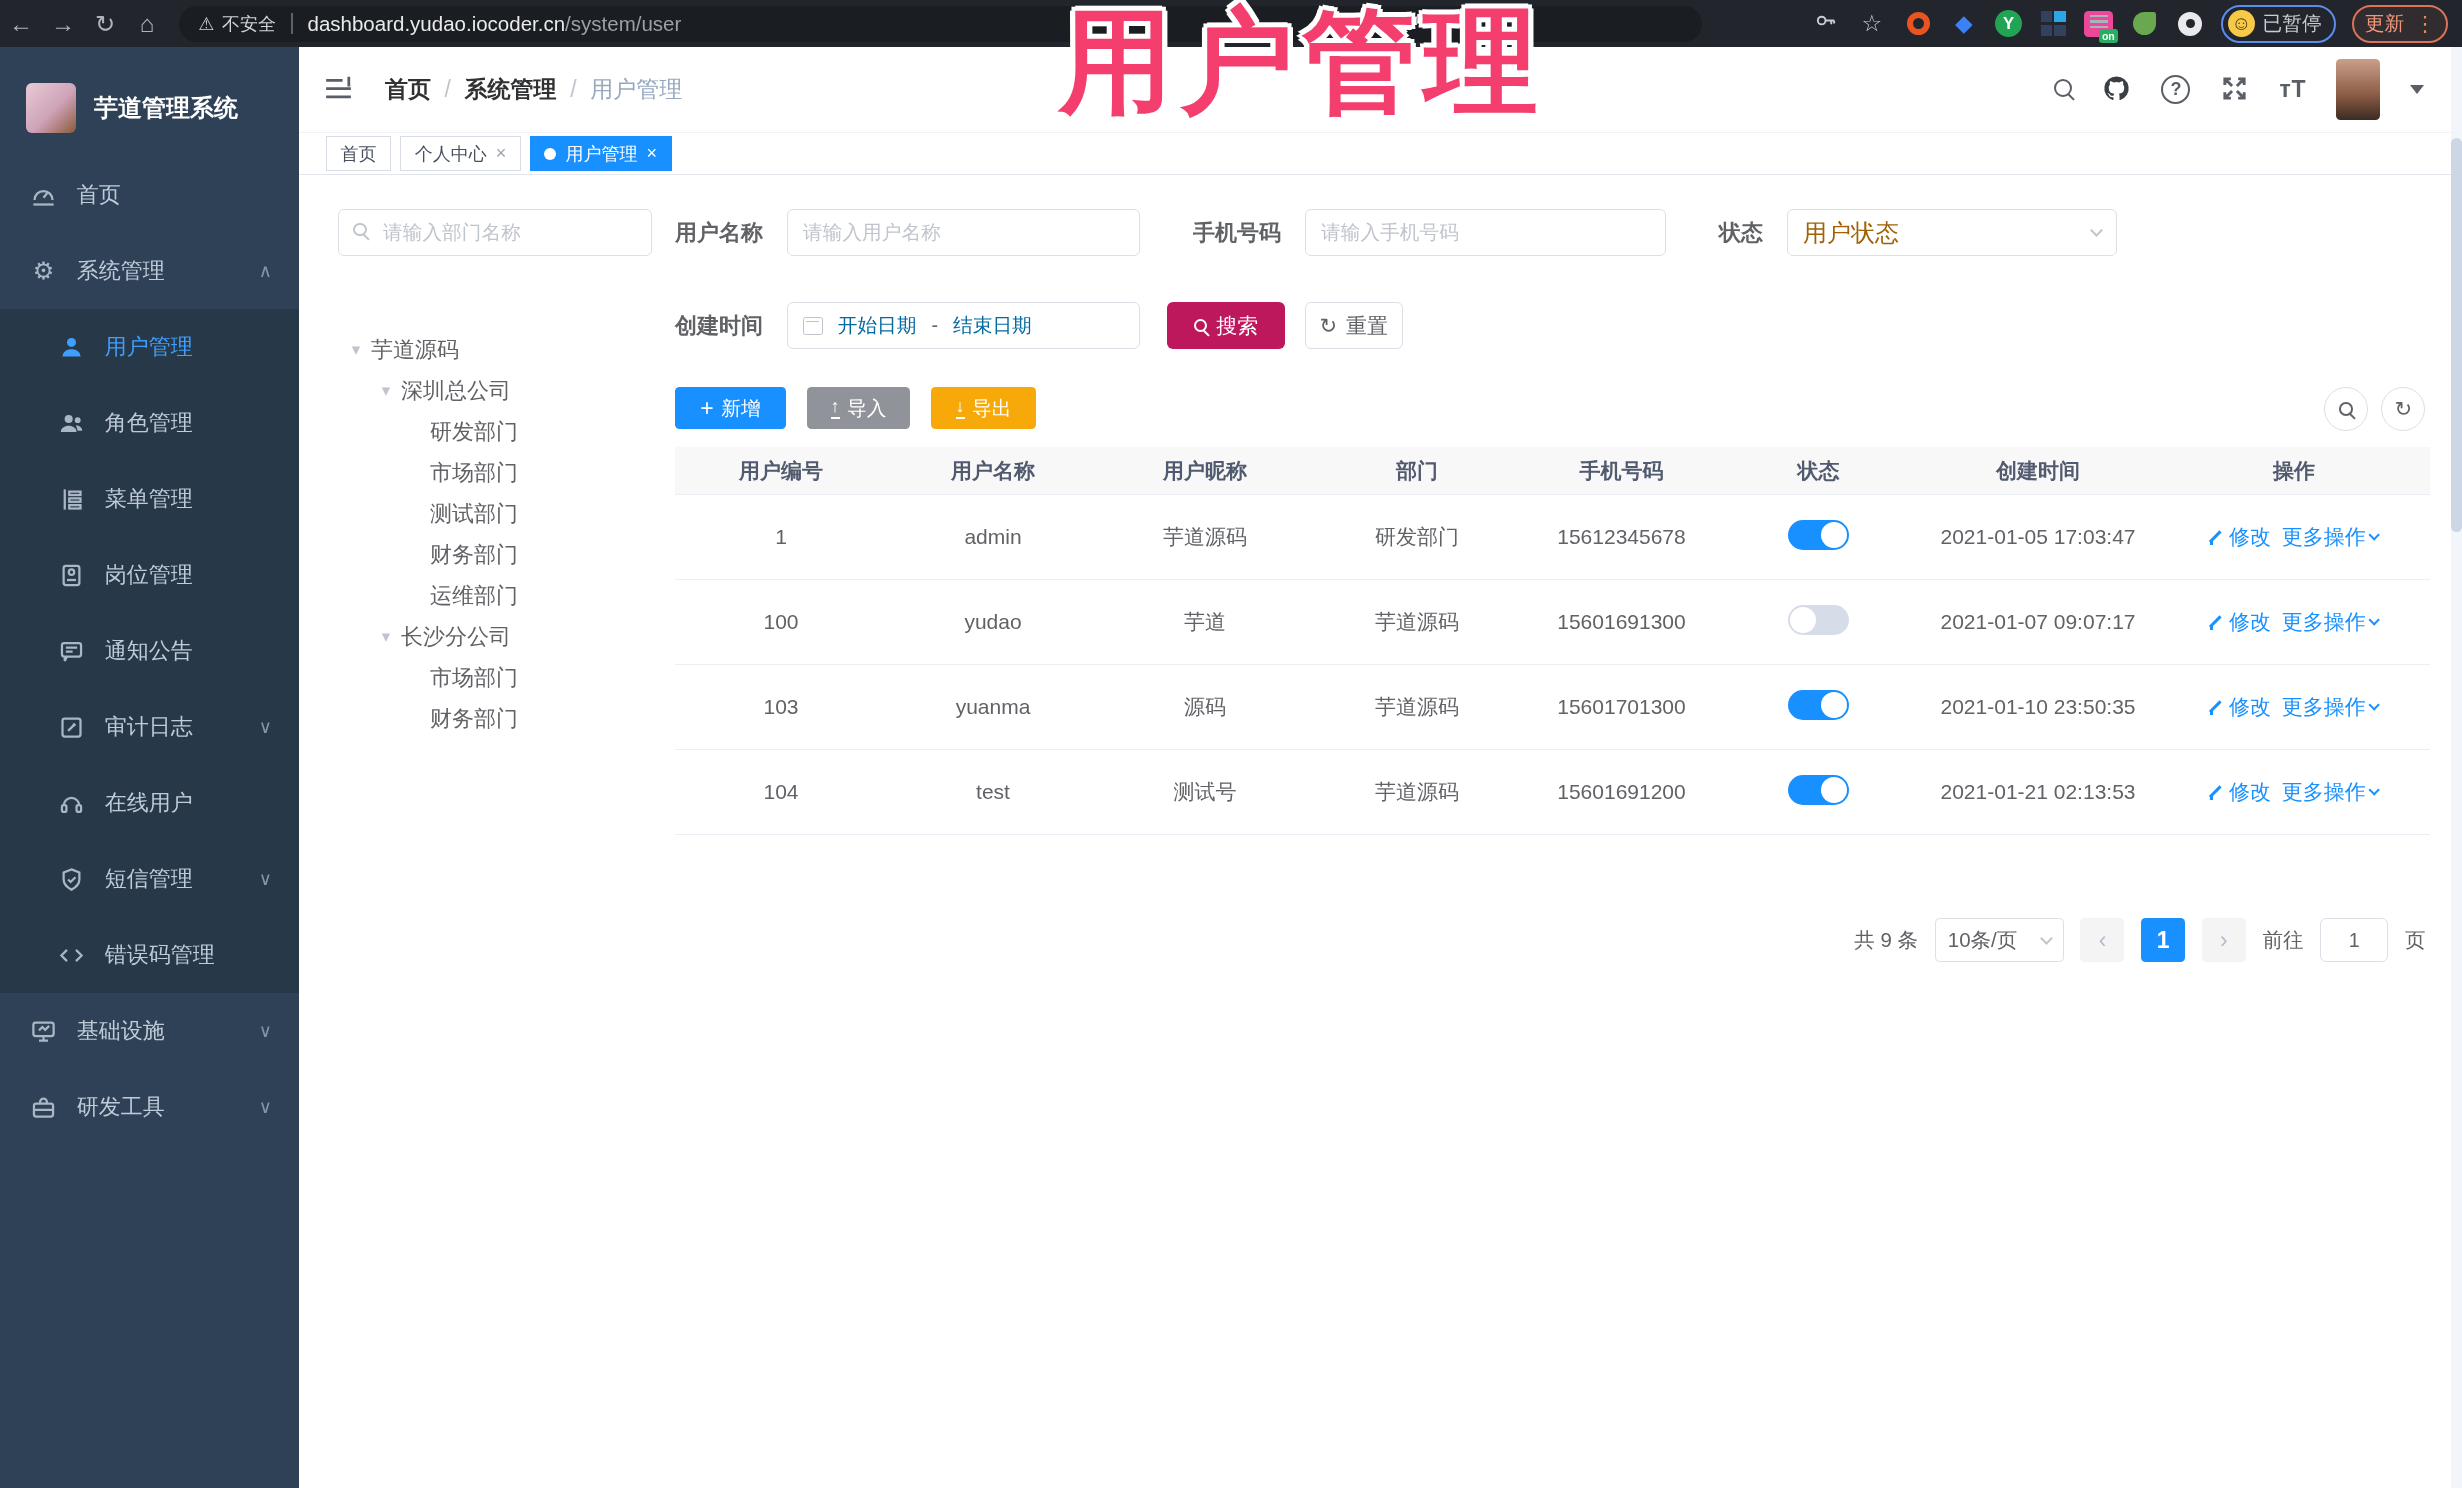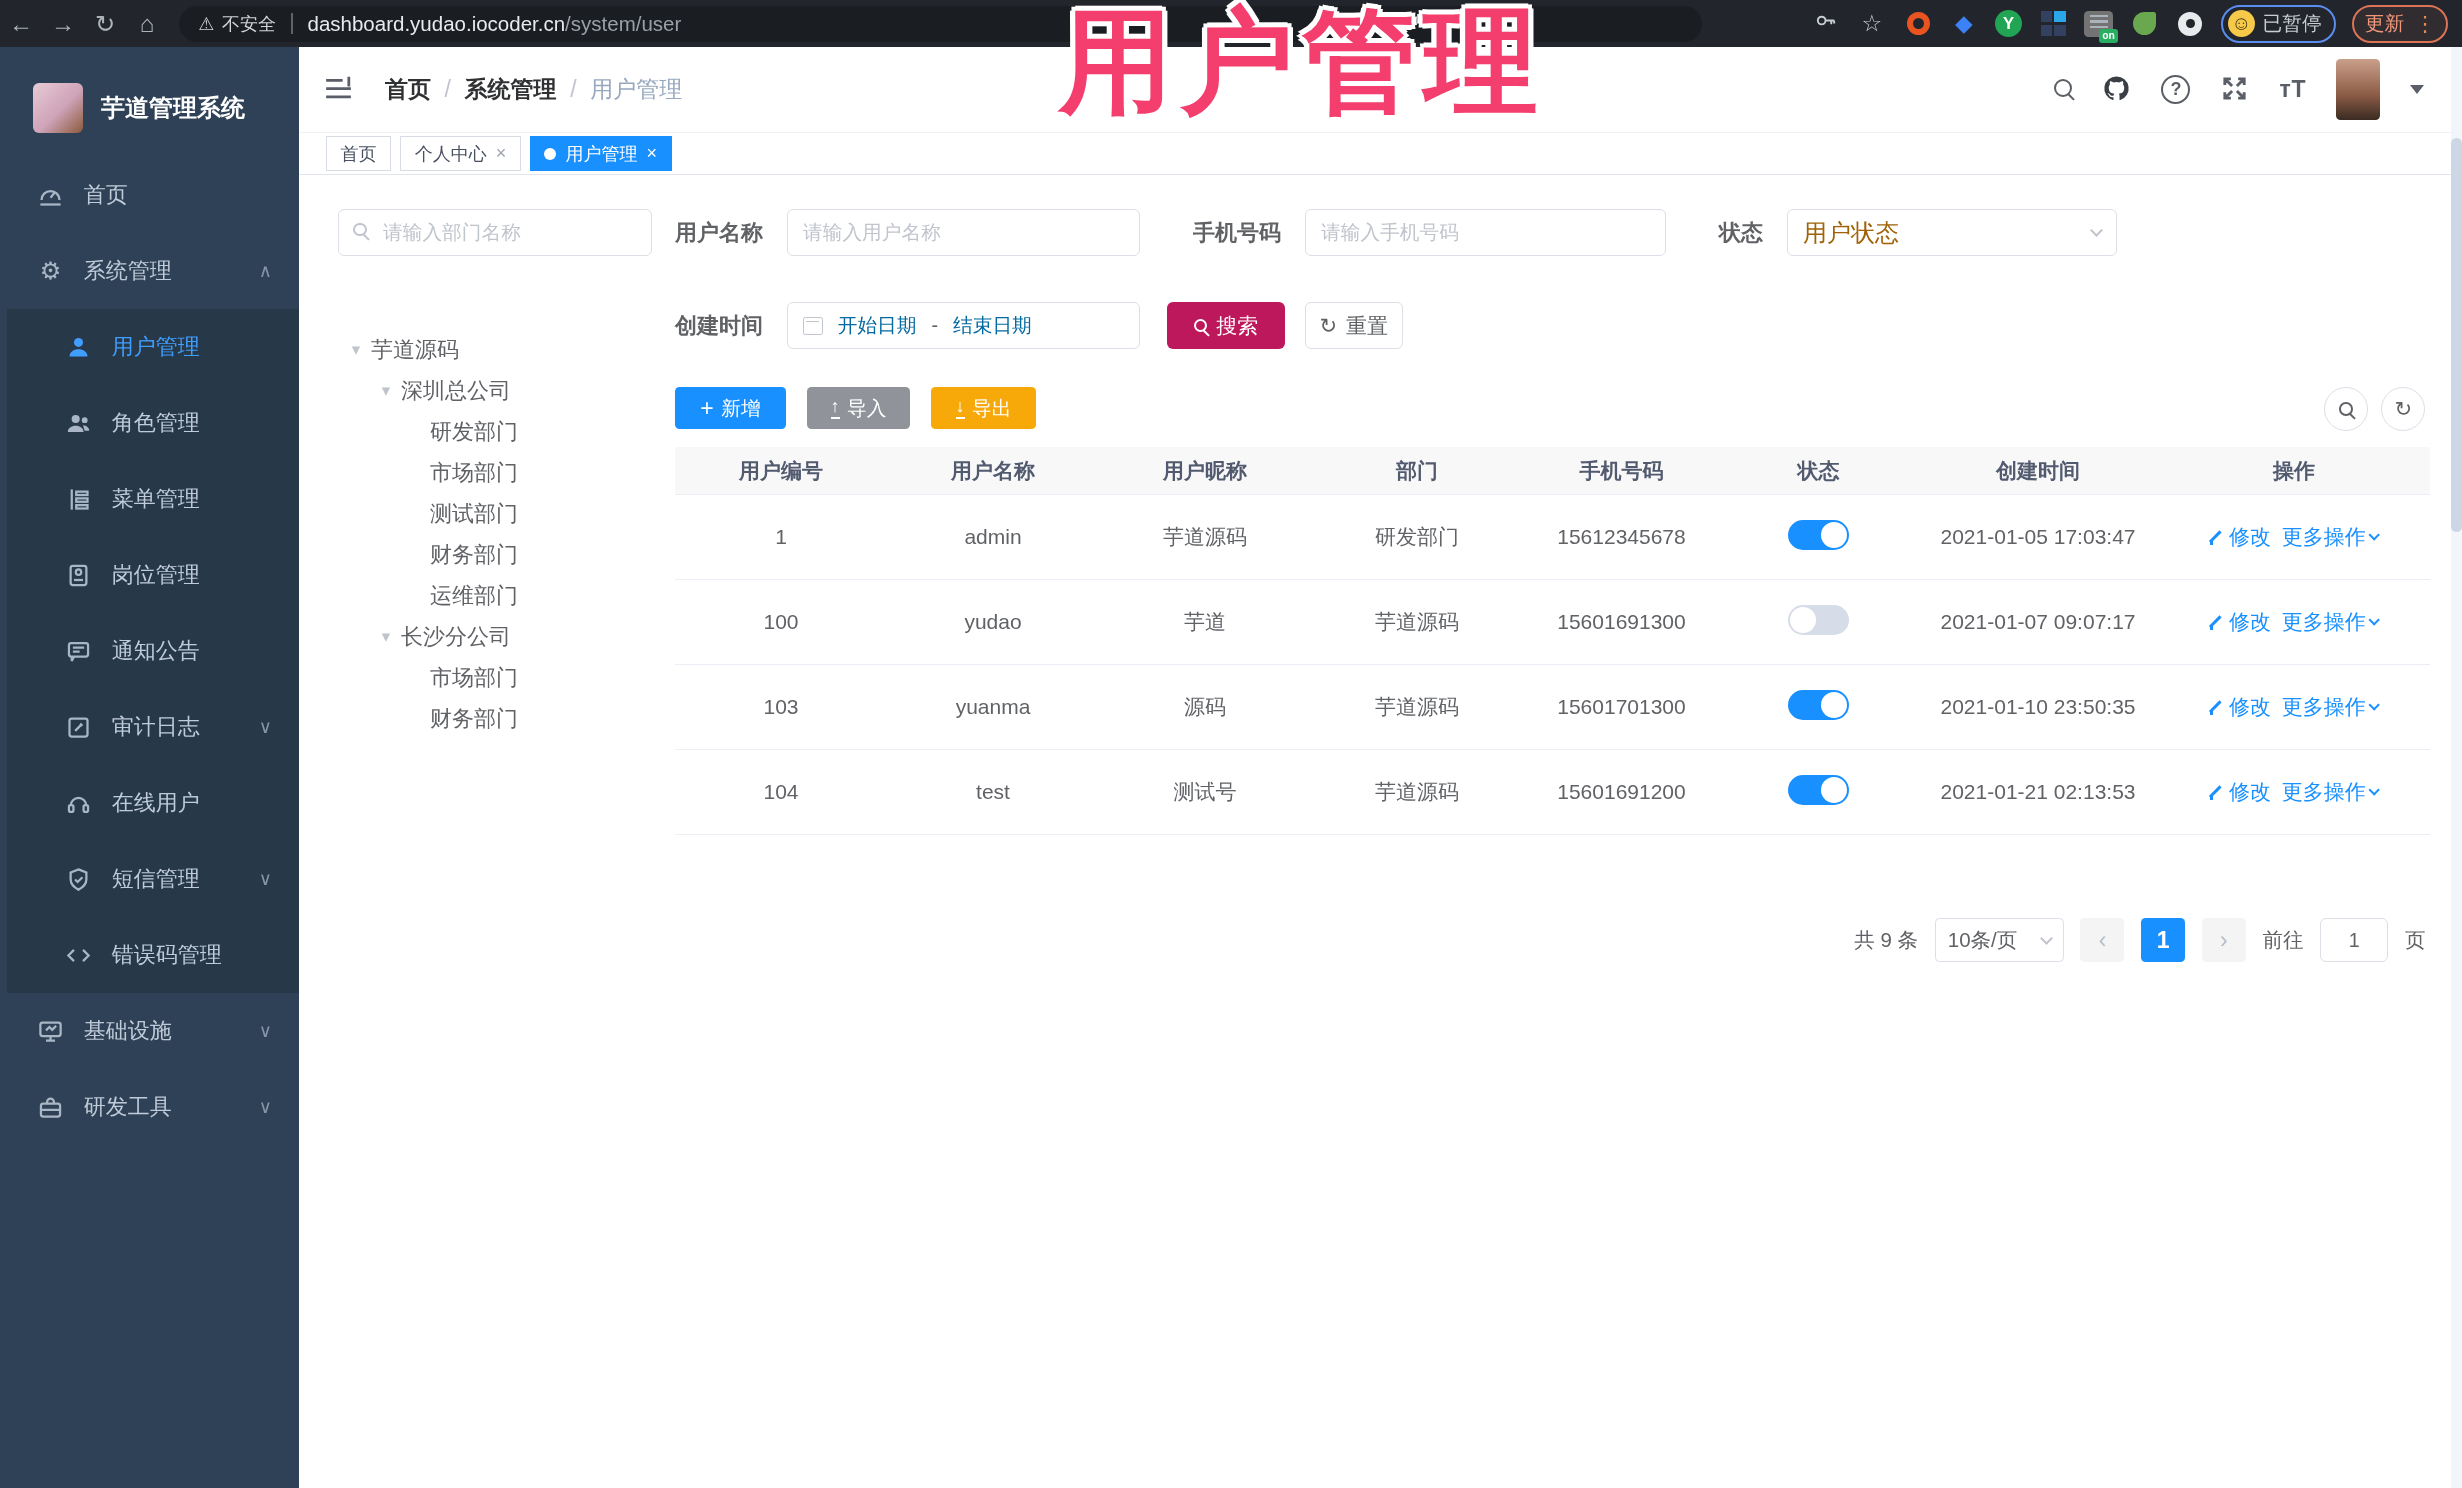--- a/index.html
+++ b/index.html
@@ -16,40 +16,40 @@
   .omni-path { color:#9aa0a6; font-size:20.5px; }
   .chrome-right { margin-left:auto; display:flex; align-items:center; gap:16.7px; padding-right:13.6px; }
   .cicon { font-size:23px; color:#c8cdd3; width:30px; text-align:center; }
   .ext { width:29px; height:29px; border-radius:6px; display:flex; align-items:center; justify-content:center; font-size:15px; position:relative; }
   .ext-ring { width:23px; height:23px; border:6px solid #e95420; border-radius:50%; }
   .ext-gem { color:#3b82f6; font-size:23px; }
   .ext-green { background:#21a453; border-radius:50%; color:#fff; font-weight:bold; font-size:16.7px; width:27px; height:27px; }
   .ext-squares { display:grid; grid-template-columns:11.4px 11.4px; grid-gap:2.3px; }
   .ext-squares i { width:11.4px; height:11.4px; background:#32415f; }
   .ext-squares i:nth-child(2){ background:#2aa7e8; }
-  .ext-on { background:#737373; border-radius:4.5px; width:29px; height:26px;font-family:Liberation Mono, monospace; }
+  .ext-on { background:#ec4899; border-radius:4.5px; width:29px; height:26px; }
   .ext-on .lines { position:absolute; top:4.5px; left:5.3px; width:18px; }
   .ext-on .lines i { display:block; height:2.3px; background:#aab2bc; margin-bottom:3px; }
   .ext-on .onbadge { position:absolute; right:-4.5px; bottom:-6px; background:#27ae60; color:#fff; font-size:10.6px; font-weight:bold; border-radius:3px; padding:0.8px 3px; }
   .ext-leaf { width:23px; height:23px; background:#6aa84f; border-radius:50% 10% 50% 50%; }
   .ext-pin { width:24px; height:24px; background:#e8eaed; border-radius:50%; position:relative; }
   .ext-pin::after { content:""; position:absolute; inset:7.6px; background:#22262c; border-radius:50%; }
   .profile-pill { border:2.3px solid #5b8def; border-radius:23px; height:38px; display:flex; align-items:center; gap:7.6px; padding:0 12px 0 4.5px; }
   .emoji-face { width:27px; height:27px; border-radius:50%; background:#f7c948; color:#4a3b12; font-size:19.7px; display:flex; align-items:center; justify-content:center; }
   .profile-pill span.ptxt { color:#c8cdd3; font-size:19.7px; }
   .update-pill { border:2.3px solid #dd7356; border-radius:19.7px; height:38px; display:flex; align-items:center; gap:10.6px; padding:0 10.6px; background:rgba(221,115,86,.08); }
   .update-pill .utxt { color:#f0977a; font-size:19.7px; }
   .update-pill .dots { color:#e98a4e; font-size:21px; }
 
   
   .overlay-title { position:absolute; left:1059px; top:-13.6px; z-index:99; font-size:114px; font-weight:bold; letter-spacing:7.6px; color:#f43f6e;
     text-shadow:5.3px 0 #fff,-5.3px 0 #fff,0 5.3px #fff,0 -5.3px #fff,3.8px 3.8px #fff,-3.8px 3.8px #fff,3.8px -3.8px #fff,-3.8px -3.8px #fff; }
 
   
-  .sidebar { position:absolute; left:0; top:47px; bottom:0; width:299px; background:#2f4156; z-index:2;padding-left:7px; }
+  .sidebar { position:absolute; left:0; top:47px; bottom:0; width:299px; background:#2f4156; z-index:2; }
   .logo-row { display:flex; align-items:center; gap:18px; padding:23px 0 0 26px; height:98px; }
   .logo-img { width:50px; height:50px; border-radius:6px; background:linear-gradient(135deg,#e8cbd6 0%,#cfa3b8 55%,#8a5a3b 100%); }
   .logo-title { color:#fff; font-size:24px; font-weight:bold; }
   .menu { margin-top:12px; }
   .mitem { position:relative; height:76px; display:flex; align-items:center; color:#bfcbd9; font-size:22px; cursor:pointer; padding-left:27px; }
   .submenu { background:#273848; }
   .submenu .mitem { padding-left:55px; }
   .micon { width:33px; display:flex; justify-content:center; margin-right:16.7px; color:#a9b6c5; }
   .micon svg { width:27px; height:27px; }
   .micon .glyph { font-size:24px; }

